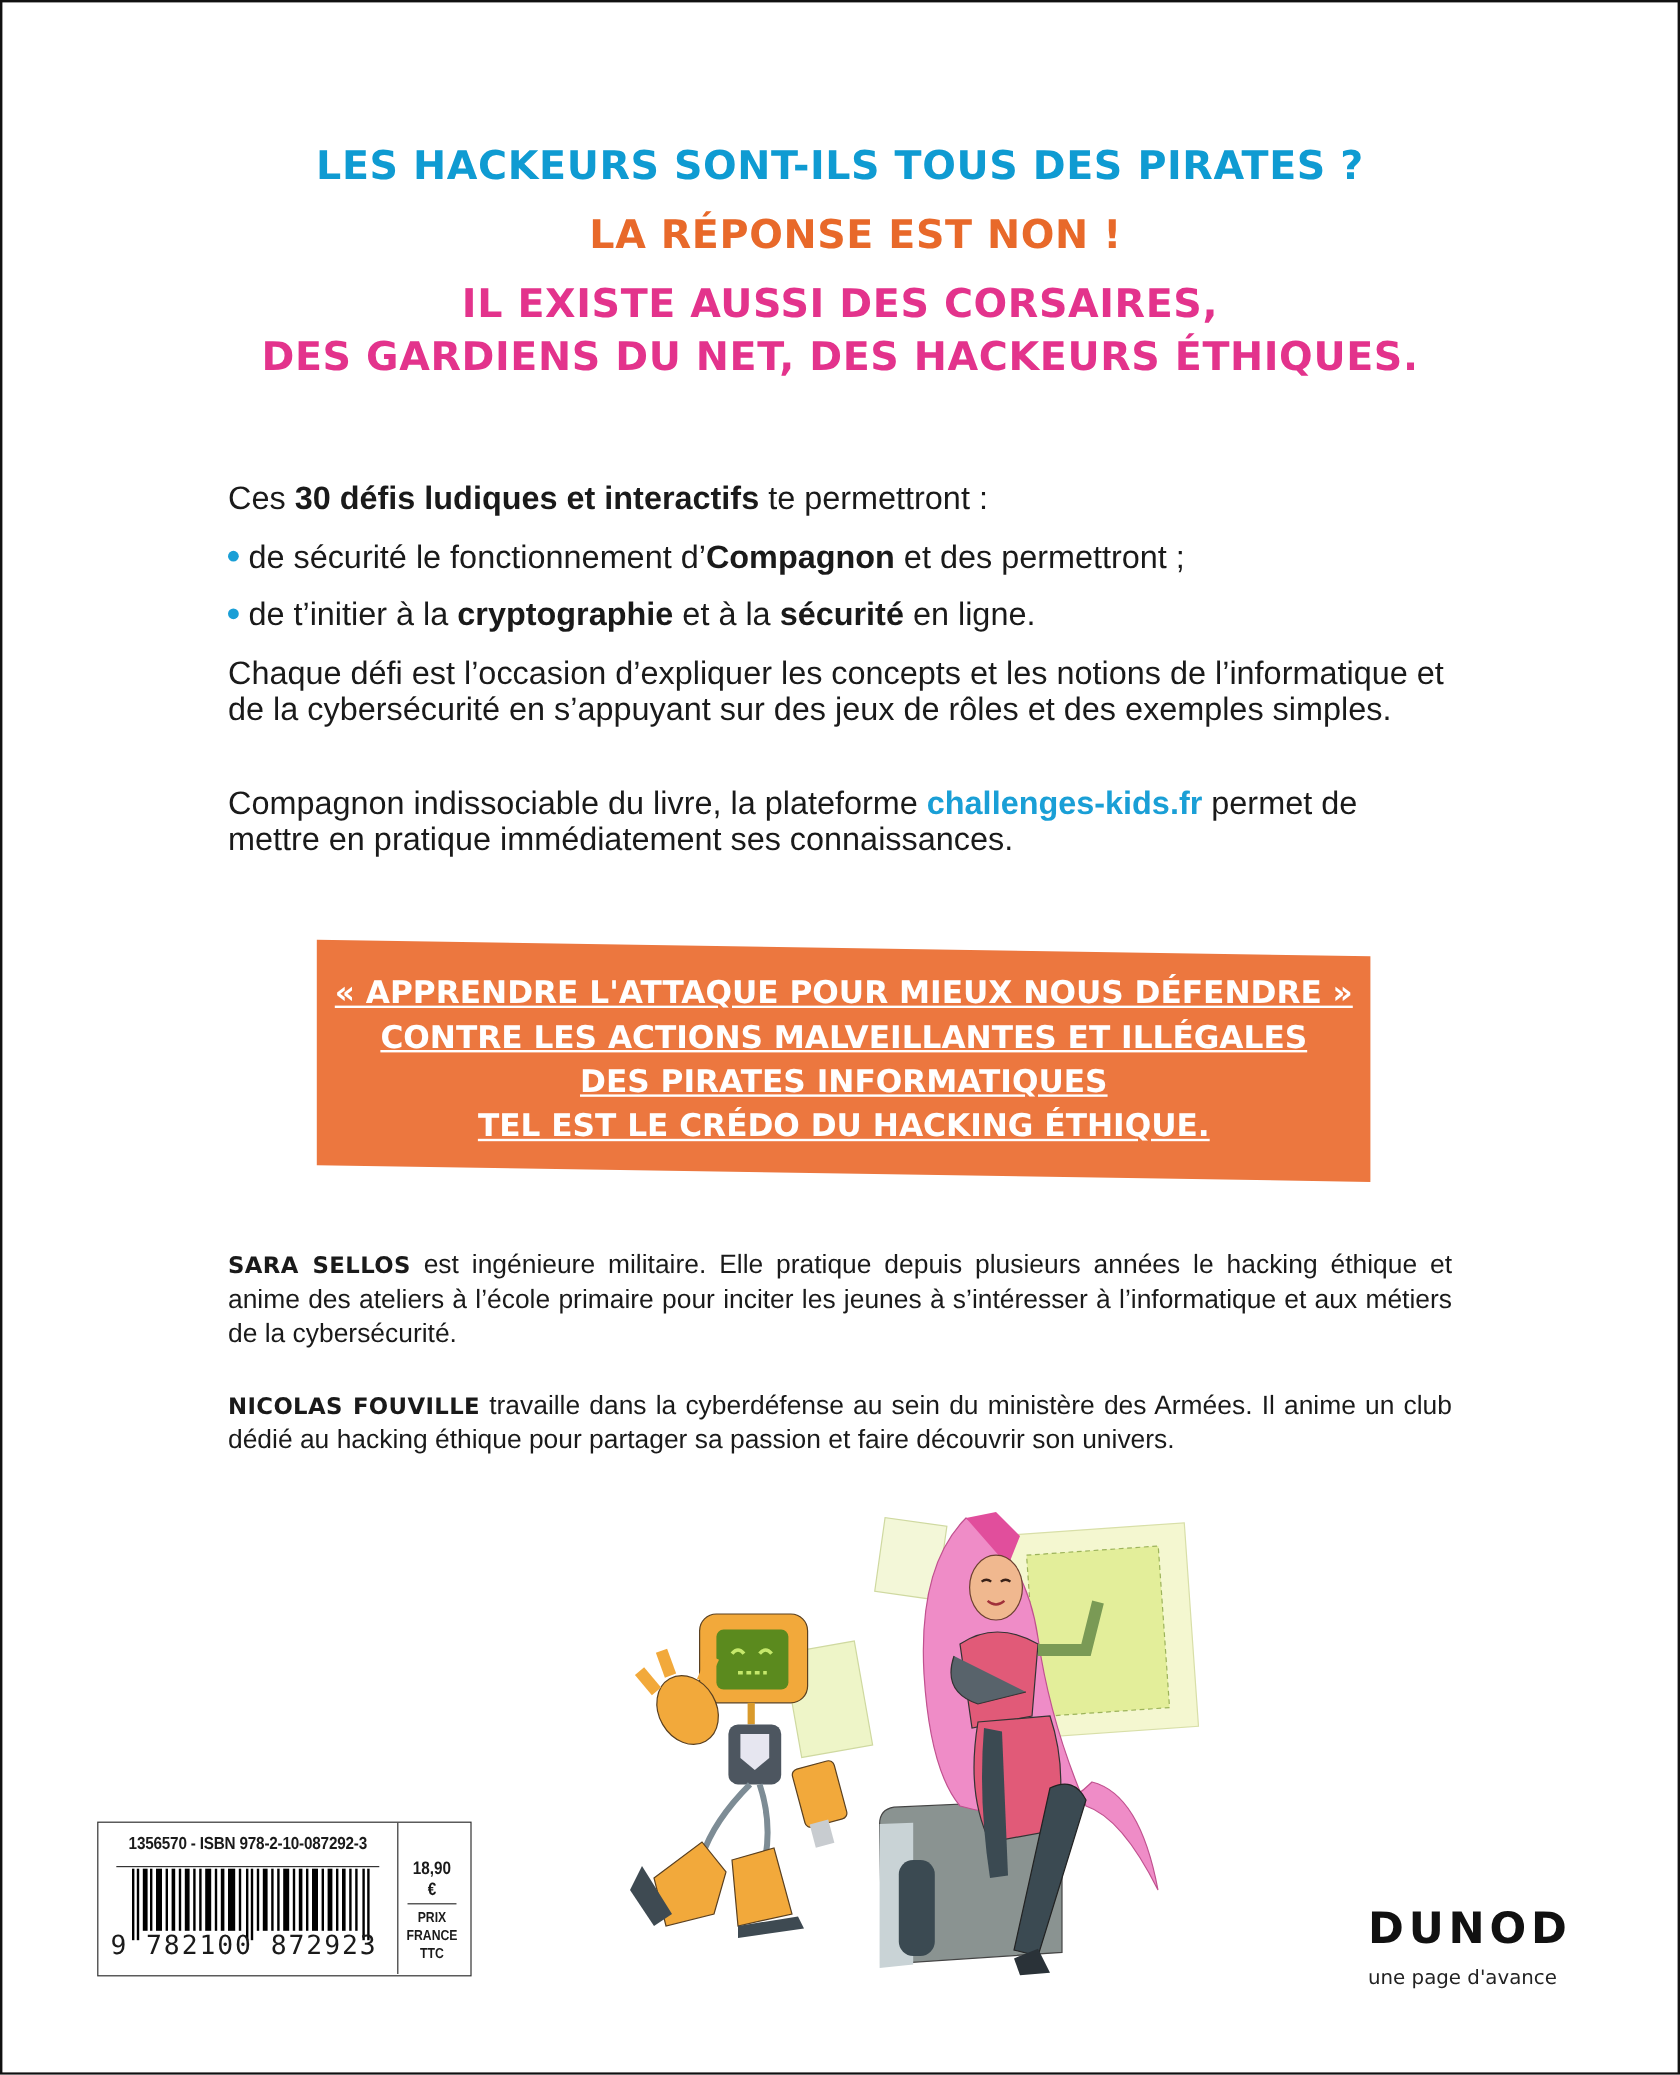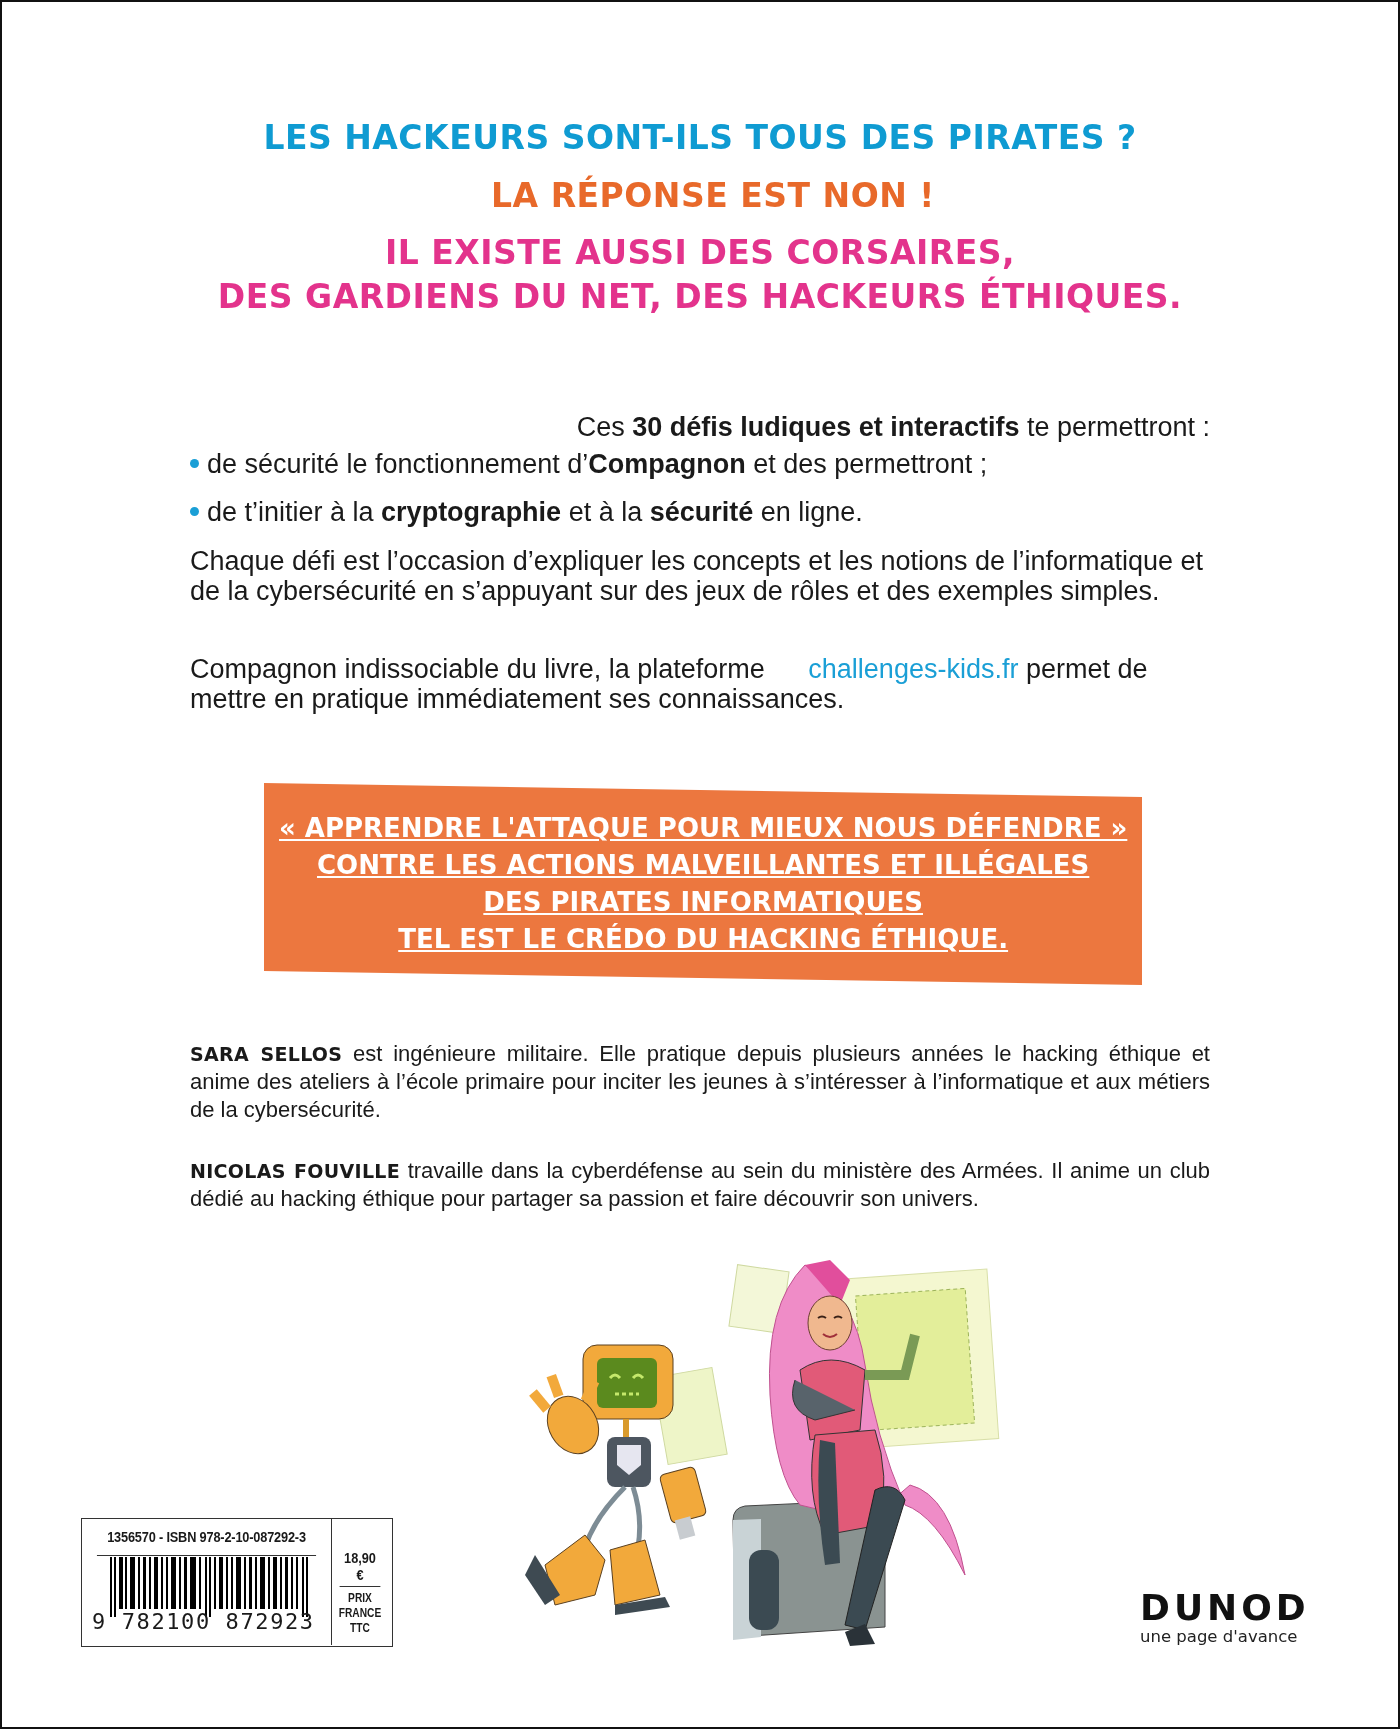--- a/index.html
+++ b/index.html
@@ -5,29 +5,29 @@
   html, body { margin:0; padding:0; background:#ffffff; }
   body { width:1400px; height:1729px; position:relative; overflow:hidden; font-family:"Liberation Sans", sans-serif; color:#1a1a1a; }
   .frame { position:absolute; left:0; top:0; width:1396px; height:1725px; border:2px solid #111; pointer-events:none; }
 
   .headline { position:absolute; left:0; width:1400px; text-align:center; font-family:"DejaVu Sans", sans-serif; font-weight:bold; text-transform:uppercase; letter-spacing:0.5px; white-space:nowrap; }
   .h-blue { top:118px; font-size:33px; color:#0F9BD2; }
   .h-orange { top:176px; font-size:33px; color:#E8692A;margin-left:13px; }
   .h-pink { top:231px; font-size:33px; color:#E3338C; line-height:44px; }
 
   .body-text { position:absolute; left:190px; width:1020px; font-size:27px; line-height:30px; color:#1a1a1a; }
-  .p1 { top:412px;text-align:right; }
+  .p1 { top:400px; }
   .bullet { position:absolute; left:190px; font-size:27px; line-height:30px; white-space:nowrap; }
   .bullet .dot { display:inline-block; width:9px; height:9px; border-radius:50%; background:#1a9fd6; margin-right:8px; vertical-align:middle; position:relative; top:-2px; }
   .b1 { top:449px; }
   .b2 { top:497px; }
   .p2 { top:546px; }
   .p3 { top:654px; }
   b { font-weight:bold; }
-  .link { color:#1a9fd6; font-weight:normal;margin-left:36px; }
+  .link { color:#1a9fd6; font-weight:bold; }
 
   .quote-box { position:absolute; left:264px; top:790px; width:878px; height:188px; background:#EC773F; transform:skewY(0.9deg); display:flex; align-items:center; justify-content:center; }
   .quote-text { transform:skewY(-0.9deg); text-align:center; color:#fff; font-family:"DejaVu Sans", sans-serif; font-weight:bold; font-size:26px; line-height:37px; text-transform:uppercase; white-space:nowrap;text-decoration:underline; }
 
   .author { position:absolute; left:190px; width:1020px; font-size:22px; line-height:28px; text-align:justify; text-align-last:left; color:#1a1a1a; }
   .author .name { font-family:"DejaVu Sans", sans-serif; font-weight:bold; font-size:19px; text-transform:uppercase; letter-spacing:0.3px; }
   .a1 { top:1040px; }
   .a2 { top:1157px; }
 
   .illustration { position:absolute; left:515px; top:1260px; width:520px; height:400px; }
@@ -36,21 +36,21 @@
   .bc-left { position:absolute; left:0; top:0; width:249px; height:126px; border-right:1.5px solid #333; }
   .bc-isbn { height:36px; border-bottom:1.5px solid #333; font-family:"Liberation Sans", sans-serif; font-weight:bold; font-size:14.5px; display:flex; align-items:center; justify-content:center; transform:scaleX(0.88); letter-spacing:-0.2px; }
   .bc-bars { position:absolute; left:10px; top:38px; width:230px; height:60px; }
   .bc-digits { position:absolute; left:10px; top:90px; width:230px; font-family:"DejaVu Sans Mono", monospace; font-size:22px; letter-spacing:1.6px; }
   .bc-right { position:absolute; left:248px; top:0; width:60px; height:126px; text-align:center; font-family:"Liberation Sans", sans-serif; font-weight:bold; }
   .bc-price { margin-top:30px; font-size:15px; border-bottom:1.5px solid #333; margin-left:6px; margin-right:6px; padding-bottom:3px; transform:scaleX(0.85); }
   .bc-label { font-size:12px; line-height:15px; margin-top:4px; transform:scaleX(0.85); }
 
   .logo { position:absolute; left:1140px; top:1590px; width:182px; }
   .logo-word { font-family:"DejaVu Sans", sans-serif; font-weight:bold; font-size:36px; letter-spacing:4px; line-height:36px; color:#111; }
-  .logo-tag { font-family:"DejaVu Sans", sans-serif; font-size:16.5px; color:#222; margin-top:1px; white-space:nowrap; }
+  .logo-tag { font-family:"DejaVu Sans", sans-serif; font-size:16.5px; color:#222; margin-top:12px; white-space:nowrap; }
 </style>
 </head>
 <body>
 
 <div class="frame"></div>
 
 <div class="headline h-blue">LES HACKEURS SONT-ILS TOUS DES PIRATES ?</div>
 <div class="headline h-orange">LA RÉPONSE EST NON !</div>
 <div class="headline h-pink">
   <div>IL EXISTE AUSSI DES CORSAIRES,</div>

